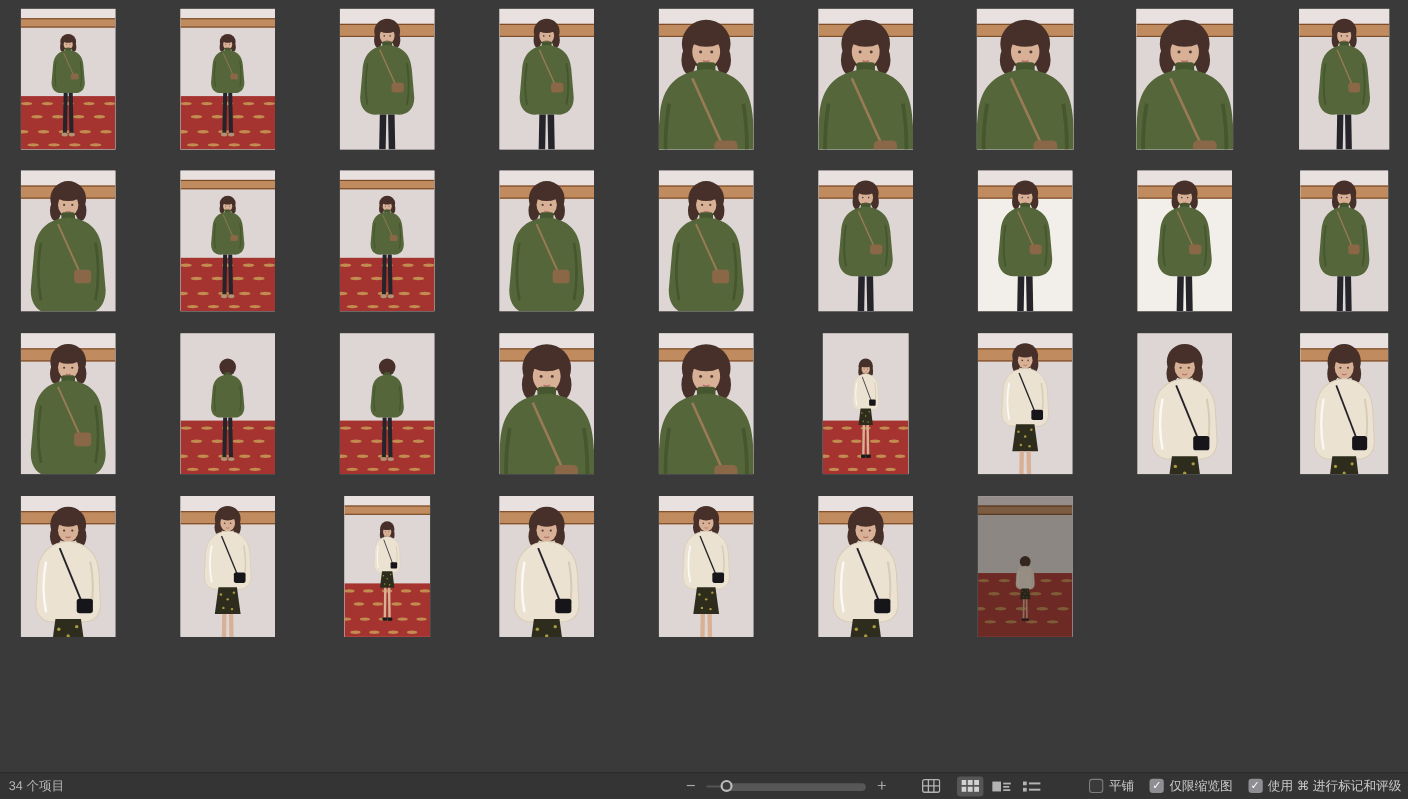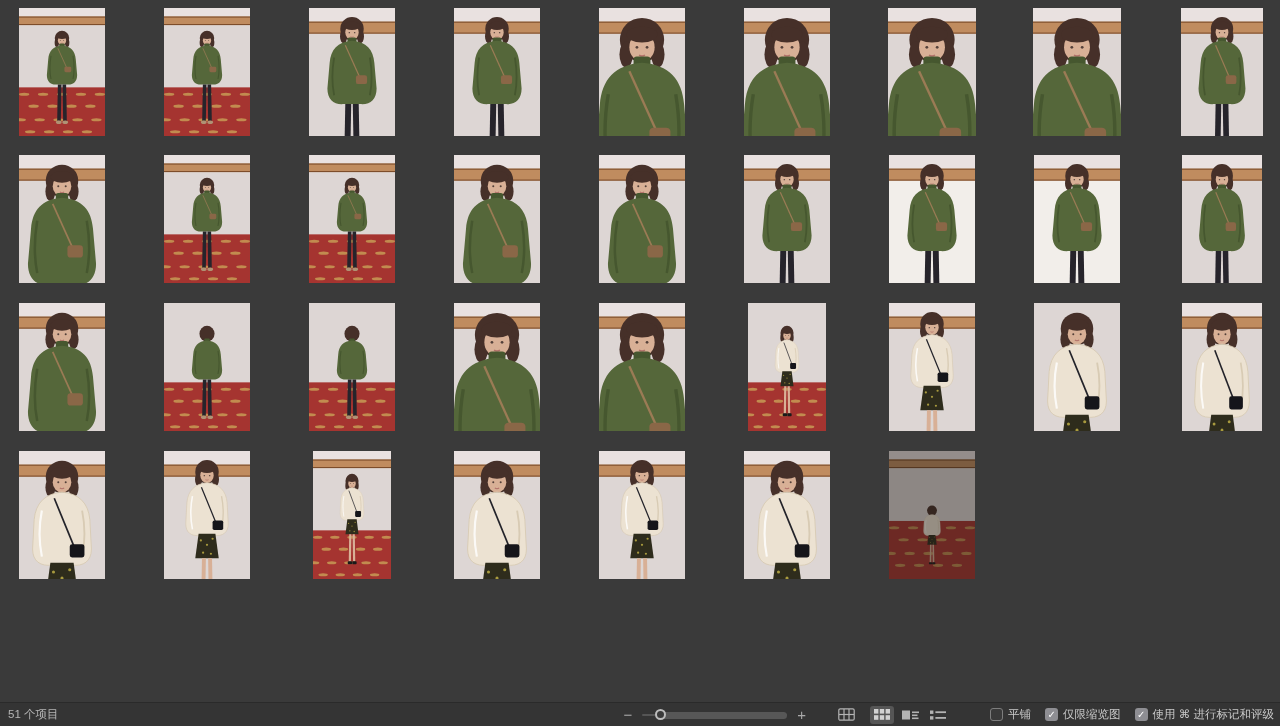--- a/index.html
+++ b/index.html
@@ -1200,21 +1200,21 @@
           <path d="M31,92 L31.7,132 L35.2,132 L34.5,92 Z" fill="#d8b096"></path>
           <rect x="23.2" y="131.5" width="7" height="4.5" rx="1.2" fill="#1a1a1a"></rect>
           <rect x="30.4" y="131.5" width="7" height="4.5" rx="1.2" fill="#1a1a1a"></rect>
         </g>
         <rect x="0" y="0" width="100" height="150" fill="#1e1a16" opacity="0.42"></rect>
       </svg>
     </div>
   </div>
 
 <div id="statusbar">
-  <span id="item-count">51 个项目</span>
+  <span id="item-count">34 个项目</span>
   <div id="bar-right">
     <span class="zbtn">−</span>
     <div id="zoom-slider">
       <div id="zoom-track-thin"></div>
       <div id="zoom-track-fill" style="width: 88%;"></div>
       <div id="zoom-knob" style="left: calc(12% - 5px);"></div>
     </div>
     <span class="zbtn">+</span>
     <div id="view-icons">
         <div class="icon-btn spaced">

